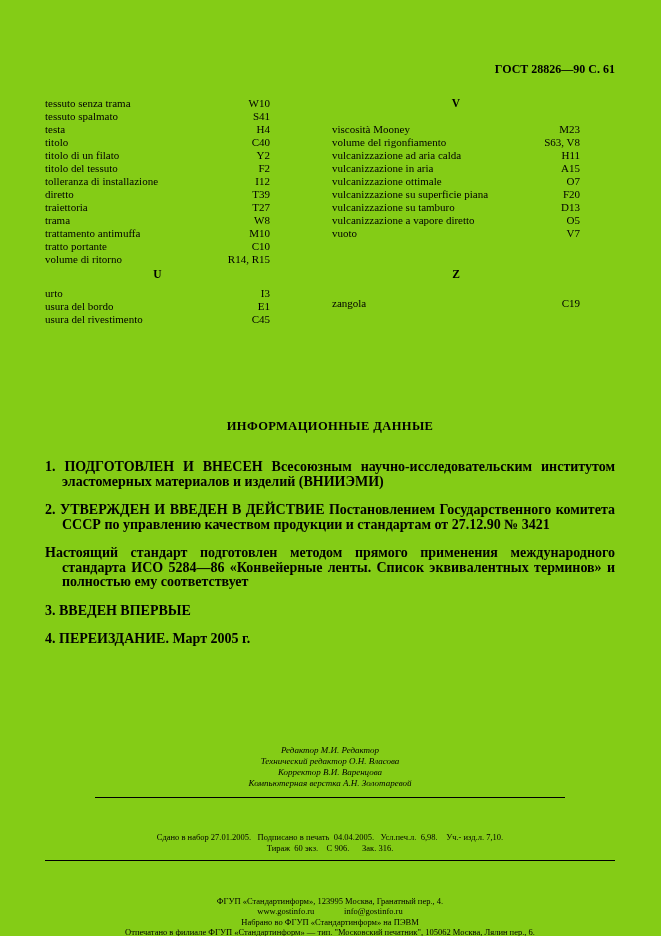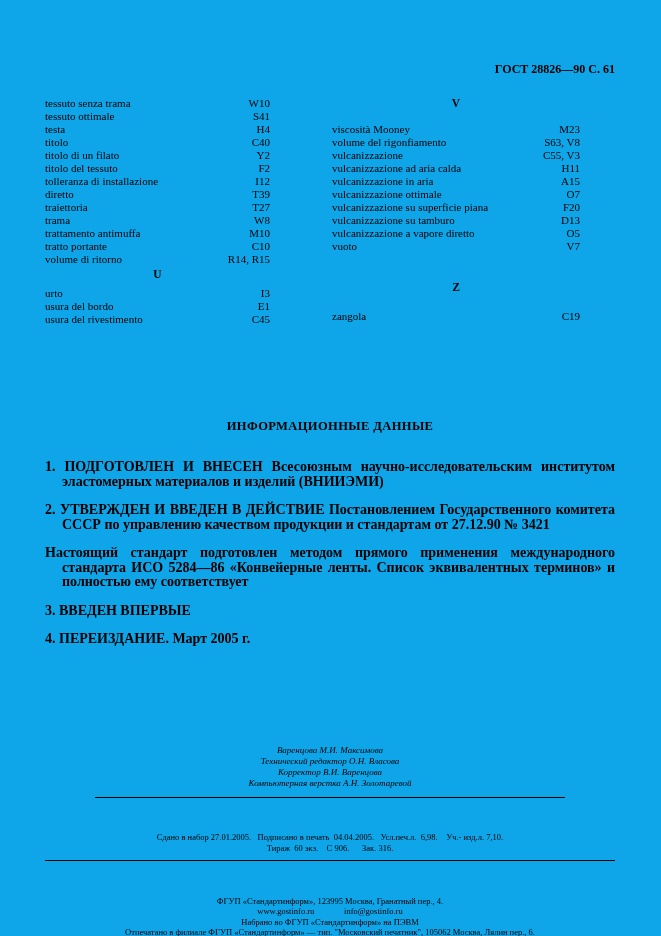--- a/index.html
+++ b/index.html
@@ -2,21 +2,21 @@
 <html><head>
 <meta charset="utf-8">
 <style>
   * { margin: 0; padding: 0; box-sizing: border-box; }
   html, body { background: #ffffff; }
   body { width: 661px; font-family: "Liberation Serif", "DejaVu Serif", serif; }
   .page {
     position: relative;
     width: 661px;
     height: 936px;
-    background: #0ea5e9;
+    background: #84cc16;
     color: #000000;
     padding: 62px 46px 20px 45px;
     overflow: hidden;
   }
   .doc-ref {
     text-align: right;
     font-weight: bold;
     font-size: 12px;
     line-height: 14px;
   }
@@ -85,21 +85,21 @@
   <div class="index">
 
     <div class="col-left">
       <div>
 
       <div class="idx-row">
           <span class="idx-term">tessuto senza trama</span>
           <span class="idx-code">W10</span>
         </div>
           <div class="idx-row">
-          <span class="idx-term">tessuto ottimale</span>
+          <span class="idx-term">tessuto spalmato</span>
           <span class="idx-code">S41</span>
         </div>
           <div class="idx-row">
           <span class="idx-term">testa</span>
           <span class="idx-code">H4</span>
         </div>
           <div class="idx-row">
           <span class="idx-term">titolo</span>
           <span class="idx-code">C40</span>
         </div>
@@ -162,24 +162,20 @@
       <div class="letter letter-v">V</div>
       <div>
 
       <div class="idx-row">
           <span class="idx-term">viscosità Mooney</span>
           <span class="idx-code">M23</span>
         </div>
           <div class="idx-row">
           <span class="idx-term">volume del rigonfiamento</span>
           <span class="idx-code">S63, V8</span>
-        </div>
-          <div class="idx-row">
-          <span class="idx-term">vulcanizzazione</span>
-          <span class="idx-code">C55, V3</span>
         </div>
           <div class="idx-row">
           <span class="idx-term">vulcanizzazione ad aria calda</span>
           <span class="idx-code">H11</span>
         </div>
           <div class="idx-row">
           <span class="idx-term">vulcanizzazione in aria</span>
           <span class="idx-code">A15</span>
         </div>
           <div class="idx-row">
@@ -221,21 +217,21 @@
 
   <p class="info-item">1. ПОДГОТОВЛЕН И ВНЕСЕН Всесоюзным научно-исследовательским институтом эластомерных материалов и изделий (ВНИИЭМИ)</p>
       <p class="info-item">2. УТВЕРЖДЕН И ВВЕДЕН В ДЕЙСТВИЕ Постановлением Государственного комитета СССР по управлению качеством продукции и стандартам от 27.12.90 № 3421</p>
       <p class="info-item">Настоящий стандарт подготовлен методом прямого применения международного стандарта ИСО 5284—86 «Конвейерные ленты. Список эквивалентных терминов» и полностью ему соответствует</p>
       <p class="info-item">3. ВВЕДЕН ВПЕРВЫЕ</p>
       <p class="info-item">4. ПЕРЕИЗДАНИЕ. Март 2005 г.</p>
     </div>
 
   <div class="credits">
 
-  <div class="credit-line">Варенцова М.И. Максимова</div>
+  <div class="credit-line">Редактор М.И. Редактор</div>
       <div class="credit-line">Технический редактор О.Н. Власова</div>
       <div class="credit-line">Корректор В.И. Варенцова</div>
       <div class="credit-line">Компьютерная верстка А.Н. Золотаревой</div>
     </div>
 
   <hr class="rule rule-short">
 
   <div class="print-lines">
     
   <div class="print-line">Сдано в набор 27.01.2005.   Подписано в печать  04.04.2005.   Усл.печ.л.  6,98.    Уч.- изд.л. 7,10.</div><div class="print-line">Тираж  60 экз.    С 906.      Зак. 316.</div></div>

